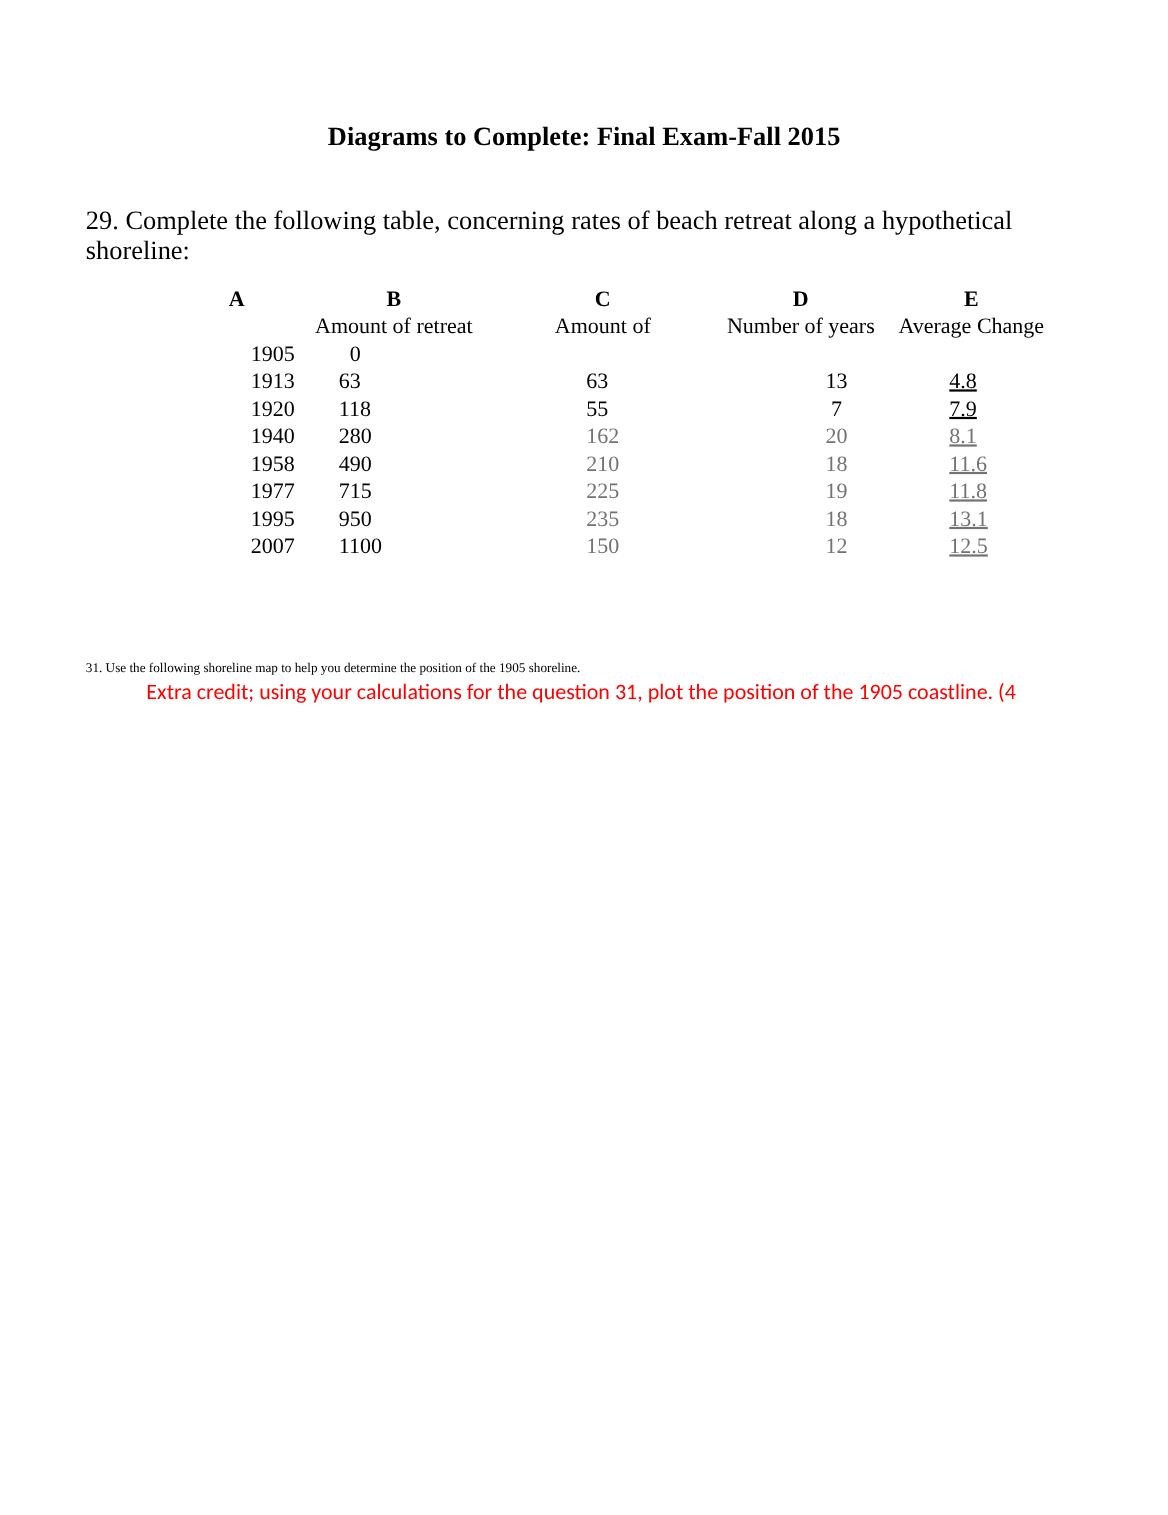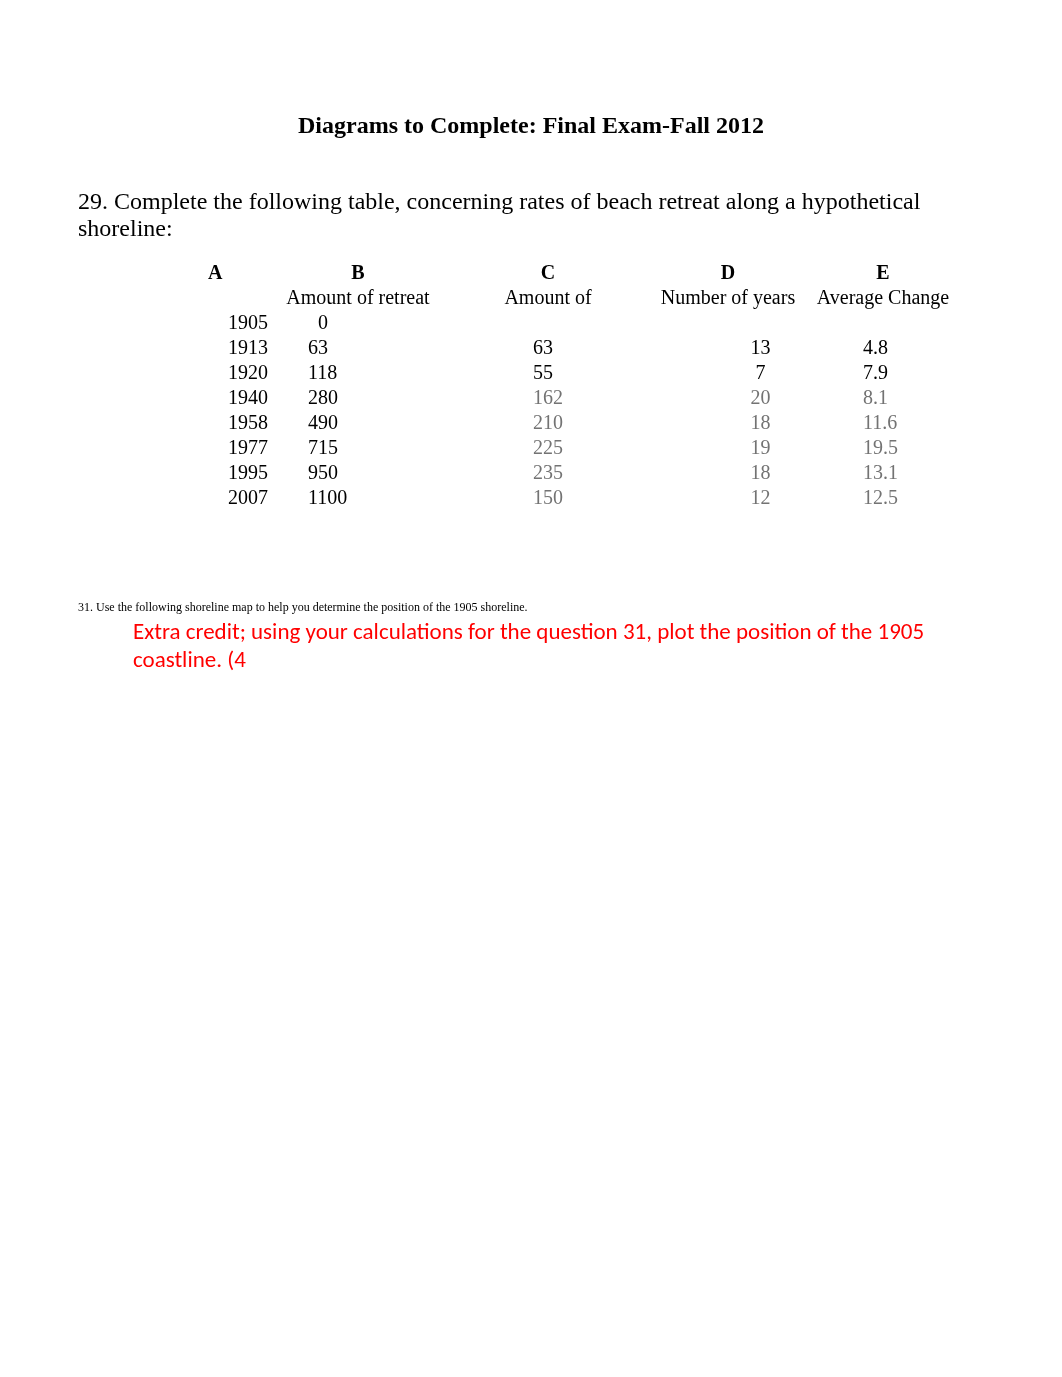--- a/index.html
+++ b/index.html
@@ -51,36 +51,36 @@
     .red { color: #737373; }
     .q31-block {
       margin-top: 0;
     }
     .q31-line1 {
       font-size: 12px;
     }
     .q31-line2 {
       color: #ff0000;
       font-family: Calibri, Arial, sans-serif;
-      font-size: 23px;
+      font-size: 20px;
       margin-left: 55px;
       margin-top: 2px;
     }
     .data-b-first { text-align: left; padding-left: 50px; }
     .data-a { text-align: right; }
     .data-b { text-align: left; padding-left: 40px; }
     .data-c { text-align: left; padding-left: 85px; }
     .data-d { text-align: center; padding-left: 65px; }
-    .data-e { text-align: left; padding-left: 55px; }
+    .data-e { text-align: left; padding-left: 55px; text-decoration: underline; }
   </style>
 </head>
 <body>
 
 <div class="title-block">
-  <div class="title-line">Diagrams to Complete: Final Exam-Fall 2012</div>
+  <div class="title-line">Diagrams to Complete: Final Exam-Fall 2015</div>
 </div>
 
 <div class="question-text">29. Complete the following table, concerning rates of beach retreat along a hypothetical shoreline:</div>
 
 <div class="table-wrap">
   <table>
     <tbody>
         <tr>
       <td class="col-a hdr-letter">A</td>
       <td class="col-b hdr-letter">B</td>
@@ -130,21 +130,21 @@
           <td class="col-b data-b">490</td>
           <td class="col-c data-c red">210</td>
           <td class="col-d data-d red">18</td>
           <td class="col-e data-e red">11.6</td>
         </tr>
         <tr>
           <td class="col-a data-a">1977</td>
           <td class="col-b data-b">715</td>
           <td class="col-c data-c red">225</td>
           <td class="col-d data-d red">19</td>
-          <td class="col-e data-e red">19.5</td>
+          <td class="col-e data-e red">11.8</td>
         </tr>
         <tr>
           <td class="col-a data-a">1995</td>
           <td class="col-b data-b">950</td>
           <td class="col-c data-c red">235</td>
           <td class="col-d data-d red">18</td>
           <td class="col-e data-e red">13.1</td>
         </tr>
         <tr>
           <td class="col-a data-a">2007</td>

